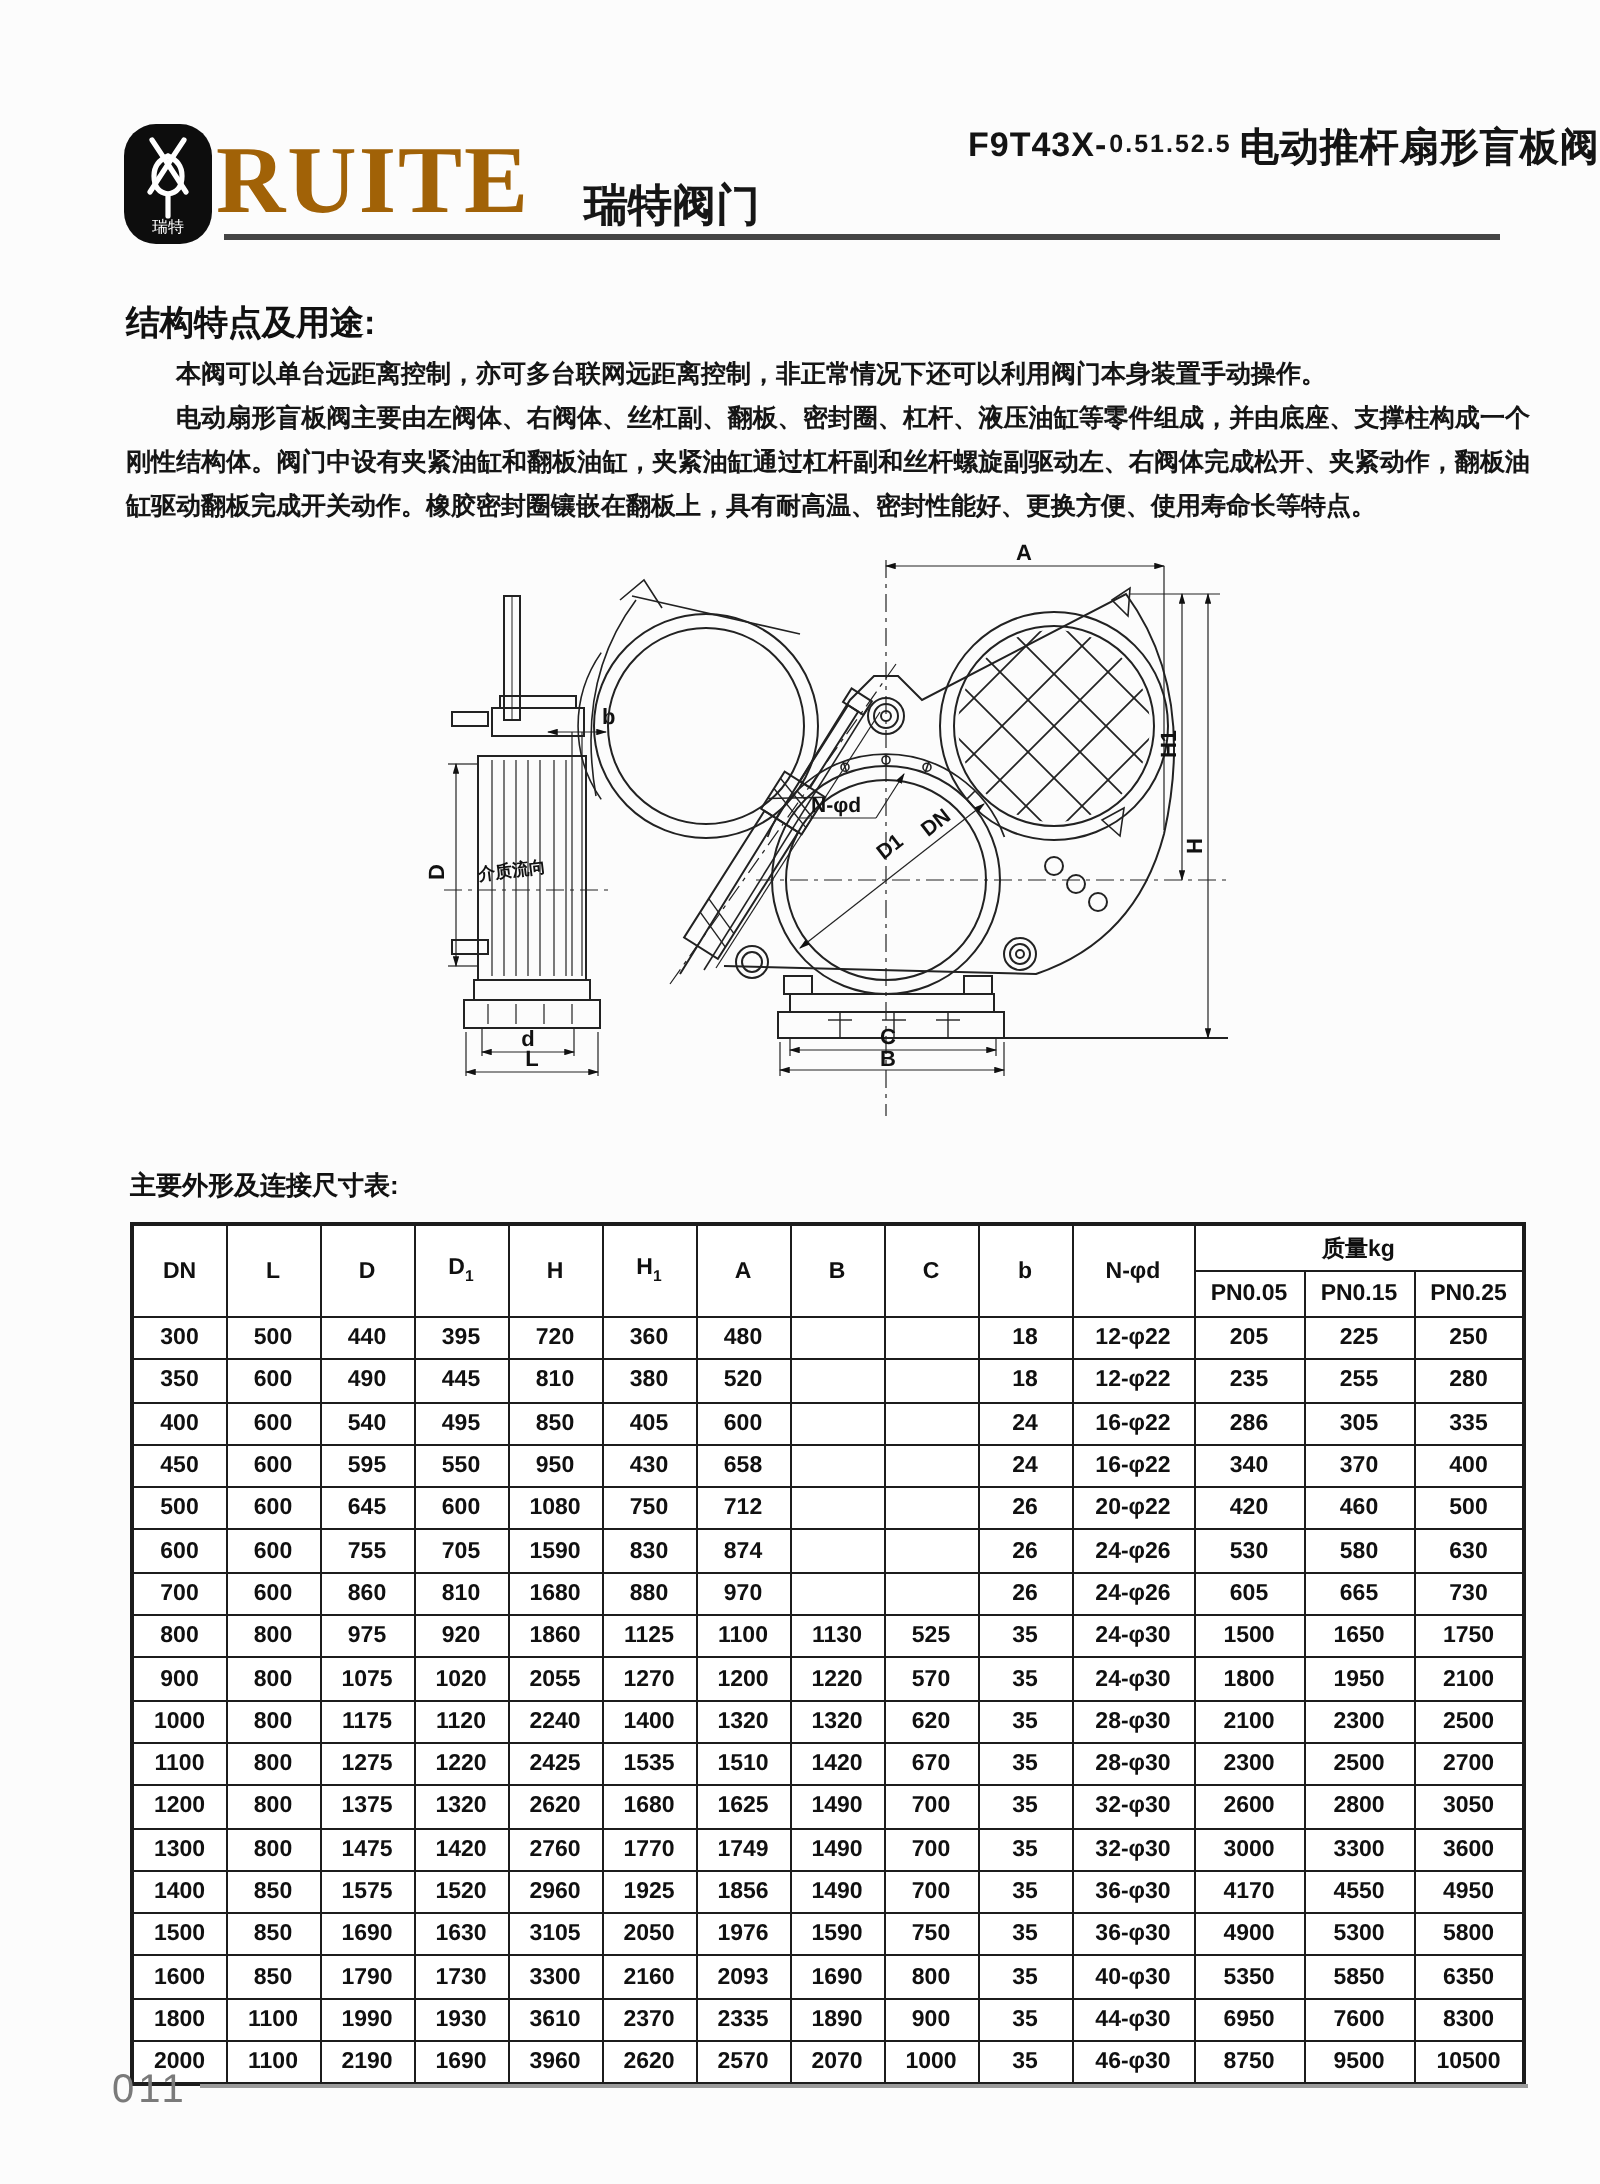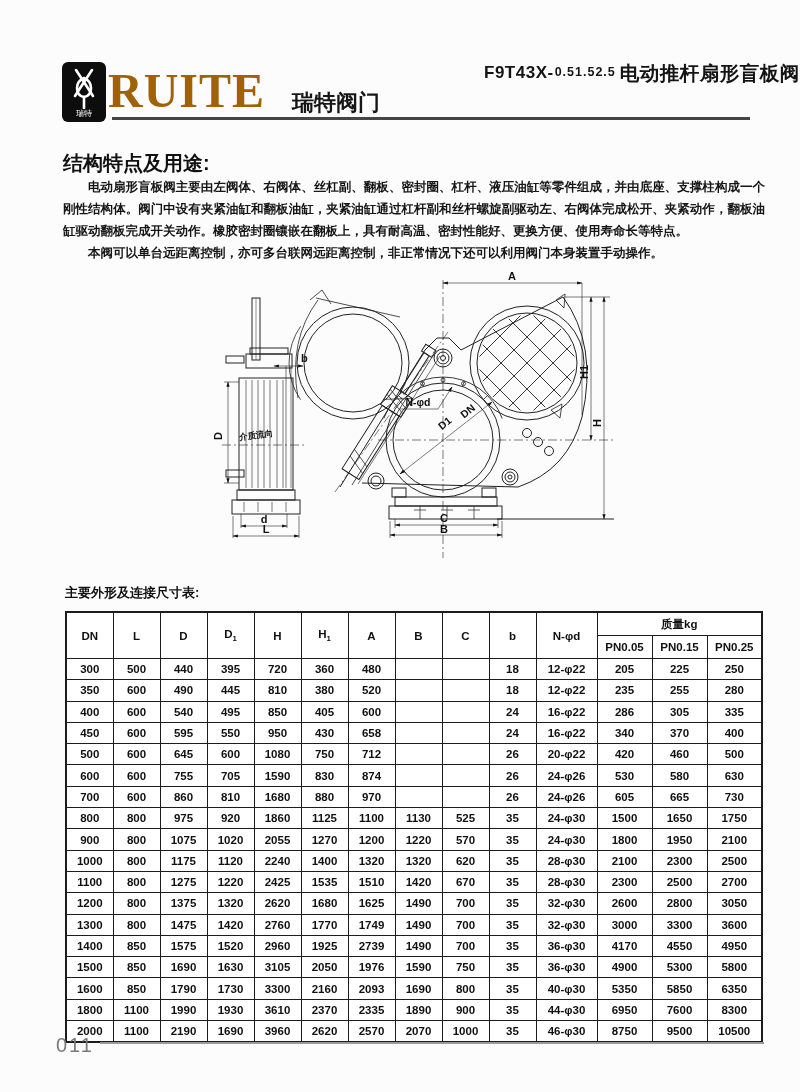--- a/index.html
+++ b/index.html
@@ -2,35 +2,35 @@
 <html><head>
 <meta charset="utf-8">
 <style>
   html,body{margin:0;padding:0;}
   body{
     width:800px;height:1092px;position:relative;background:#fcfcfc;
     font-family:"Liberation Sans", sans-serif;color:#111;overflow:hidden;
   }
   
   .logo-box{position:absolute;left:62px;top:62px;width:44px;height:60px;
-    background:#0d0d0d;border-radius:6px;}
+    background:#0d0d0d;border-radius:16px;}
   .logo-box svg{display:block;}
   .brand{position:absolute;left:108px;top:64px;height:54px;line-height:54px;
     font-family:"Liberation Serif", serif;font-weight:bold;font-size:48px;
     color:#a16207;letter-spacing:1px;}
   .brand-cn{position:absolute;left:292px;top:88px;font-size:22px;font-weight:bold;color:#161616;}
   .model{position:absolute;left:484px;top:45px;width:300px;height:56px;
     display:flex;align-items:center;color:#141414;}
   .model .prefix{font-size:17px;font-weight:bold;letter-spacing:.5px;}
   .model .variants{display:flex;flex-direction:row;margin:0 4px 0 1px;}
   .model .variants span{font-size:12.5px;font-weight:bold;line-height:13.5px;letter-spacing:1px;}
   .model .pname{font-size:19.5px;font-weight:bold;letter-spacing:.5px;white-space:nowrap;}
   .header-rule{position:absolute;left:112px;top:117px;width:638px;height:3px;background:#454545;}
   
-  .intro-title{position:absolute;left:63px;top:150px;font-size:20px;font-weight:bold;}
+  .intro-title{position:absolute;left:63px;top:150px;font-size:17px;font-weight:bold;}
   .intro-text{position:absolute;left:63px;top:176px;width:702px;}
   .intro-text p{margin:0;text-indent:2em;font-size:12.5px;font-weight:bold;
     line-height:22px;text-align:justify;color:#151515;}
   
   .drawing{position:absolute;left:0;top:270px;width:800px;height:300px;}
   .drawing text{font-family:"Liberation Sans", sans-serif;font-weight:bold;fill:#111;}
   
   .table-title{position:absolute;left:65px;top:584px;font-size:13px;font-weight:bold;}
   table.dims{position:absolute;left:65px;top:611px;border-collapse:collapse;table-layout:fixed;
     background:#fff;}
@@ -67,22 +67,22 @@
     <span>0.5</span>
     <span>1.5</span>
     <span>2.5</span>
   </span>
   <span class="pname">电动推杆扇形盲板阀</span>
 </div>
 <div class="header-rule"></div>
 
 <div class="intro-title">结构特点及用途:</div>
 <div class="intro-text">
+    <p>本阀可以单台远距离控制，亦可多台联网远距离控制，非正常情况下还可以利用阀门本身装置手动操作。</p>
     <p>电动扇形盲板阀主要由左阀体、右阀体、丝杠副、翻板、密封圈、杠杆、液压油缸等零件组成，并由底座、支撑柱构成一个刚性结构体。阀门中设有夹紧油缸和翻板油缸，夹紧油缸通过杠杆副和丝杆螺旋副驱动左、右阀体完成松开、夹紧动作，翻板油缸驱动翻板完成开关动作。橡胶密封圈镶嵌在翻板上，具有耐高温、密封性能好、更换方便、使用寿命长等特点。</p>
-    <p>本阀可以单台远距离控制，亦可多台联网远距离控制，非正常情况下还可以利用阀门本身装置手动操作。</p>
   </div>
 
 <svg class="drawing" viewBox="0 0 800 300">
   <defs>
     <marker id="arw" viewBox="0 0 10 6" refX="9" refY="3" markerWidth="9" markerHeight="5.4" orient="auto-start-reverse">
         <path d="M0,0 L10,3 L0,6 Z" fill="#111"></path>
       </marker>
     <clipPath id="gridclip">
         <circle cx="527" cy="93" r="48"></circle>
       </clipPath>
@@ -515,21 +515,21 @@
         <td>3300</td>
         <td>3600</td>
       </tr>
       <tr>
         <td>1400</td>
         <td>850</td>
         <td>1575</td>
         <td>1520</td>
         <td>2960</td>
         <td>1925</td>
-        <td>2739</td>
+        <td>1856</td>
         <td>1490</td>
         <td>700</td>
         <td>35</td>
         <td>36-φ30</td>
         <td>4170</td>
         <td>4550</td>
         <td>4950</td>
       </tr>
       <tr>
         <td>1500</td>

